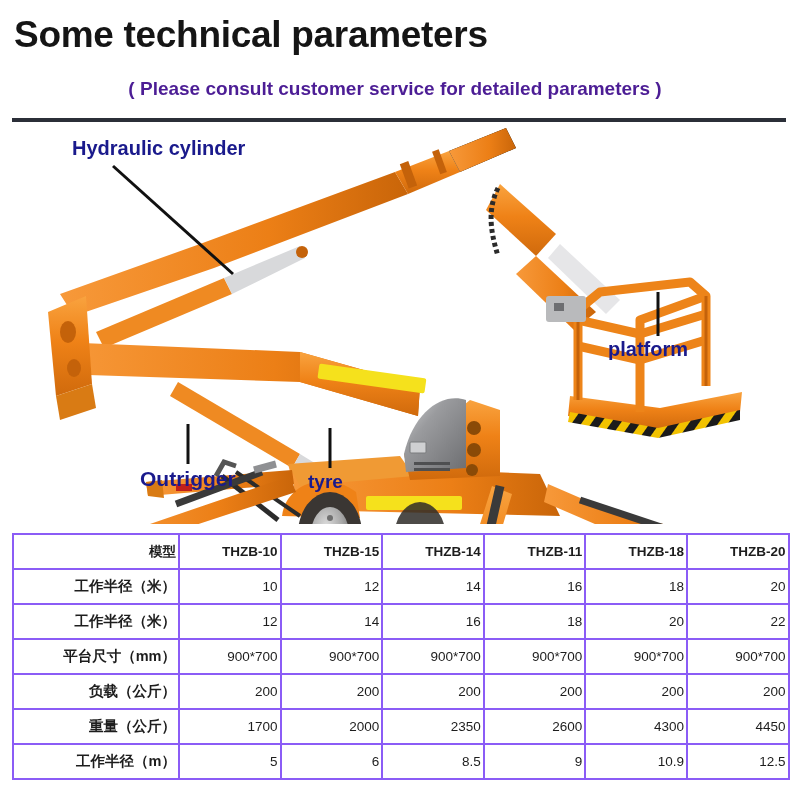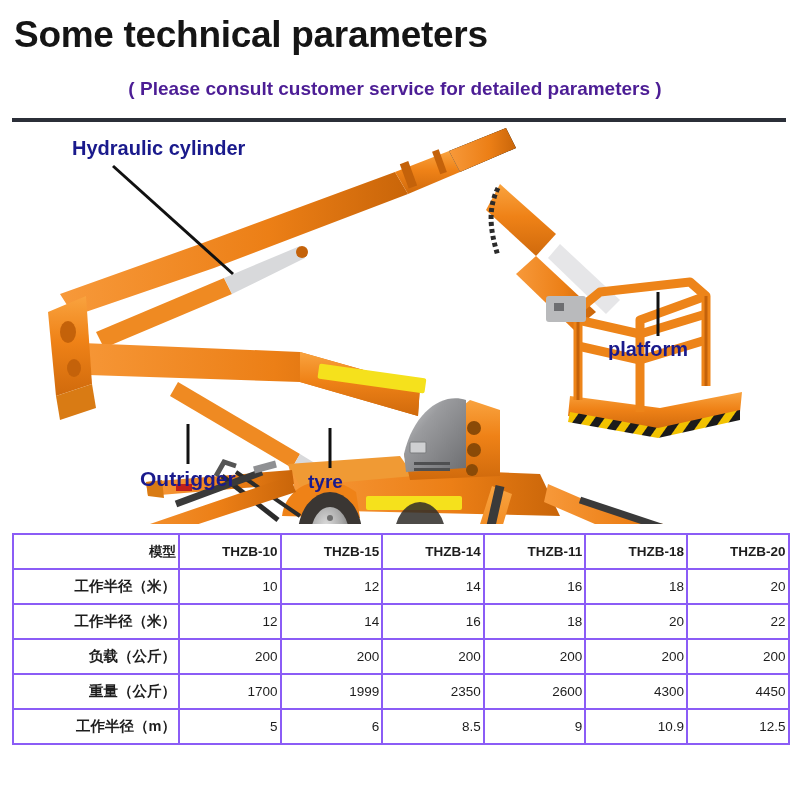--- a/index.html
+++ b/index.html
@@ -281,35 +281,44 @@
       <tr>
         <td class="rowhead">工作半径（米）</td>
         <td>12</td>
         <td>14</td>
         <td>16</td>
         <td>18</td>
         <td>20</td>
         <td>22</td>
       </tr>
 
+      <tr>
+        <td class="rowhead">平台尺寸（mm）</td>
+        <td>900*700</td>
+        <td>900*700</td>
+        <td>900*700</td>
+        <td>900*700</td>
+        <td>900*700</td>
+        <td>900*700</td>
+      </tr>
 
       <tr>
         <td class="rowhead">负载（公斤）</td>
         <td>200</td>
         <td>200</td>
         <td>200</td>
         <td>200</td>
         <td>200</td>
         <td>200</td>
       </tr>
 
       <tr>
         <td class="rowhead">重量（公斤）</td>
         <td>1700</td>
-        <td>1999</td>
+        <td>2000</td>
         <td>2350</td>
         <td>2600</td>
         <td>4300</td>
         <td>4450</td>
       </tr>
 
       <tr>
         <td class="rowhead">工作半径（m）</td>
         <td>5</td>
         <td>6</td>

